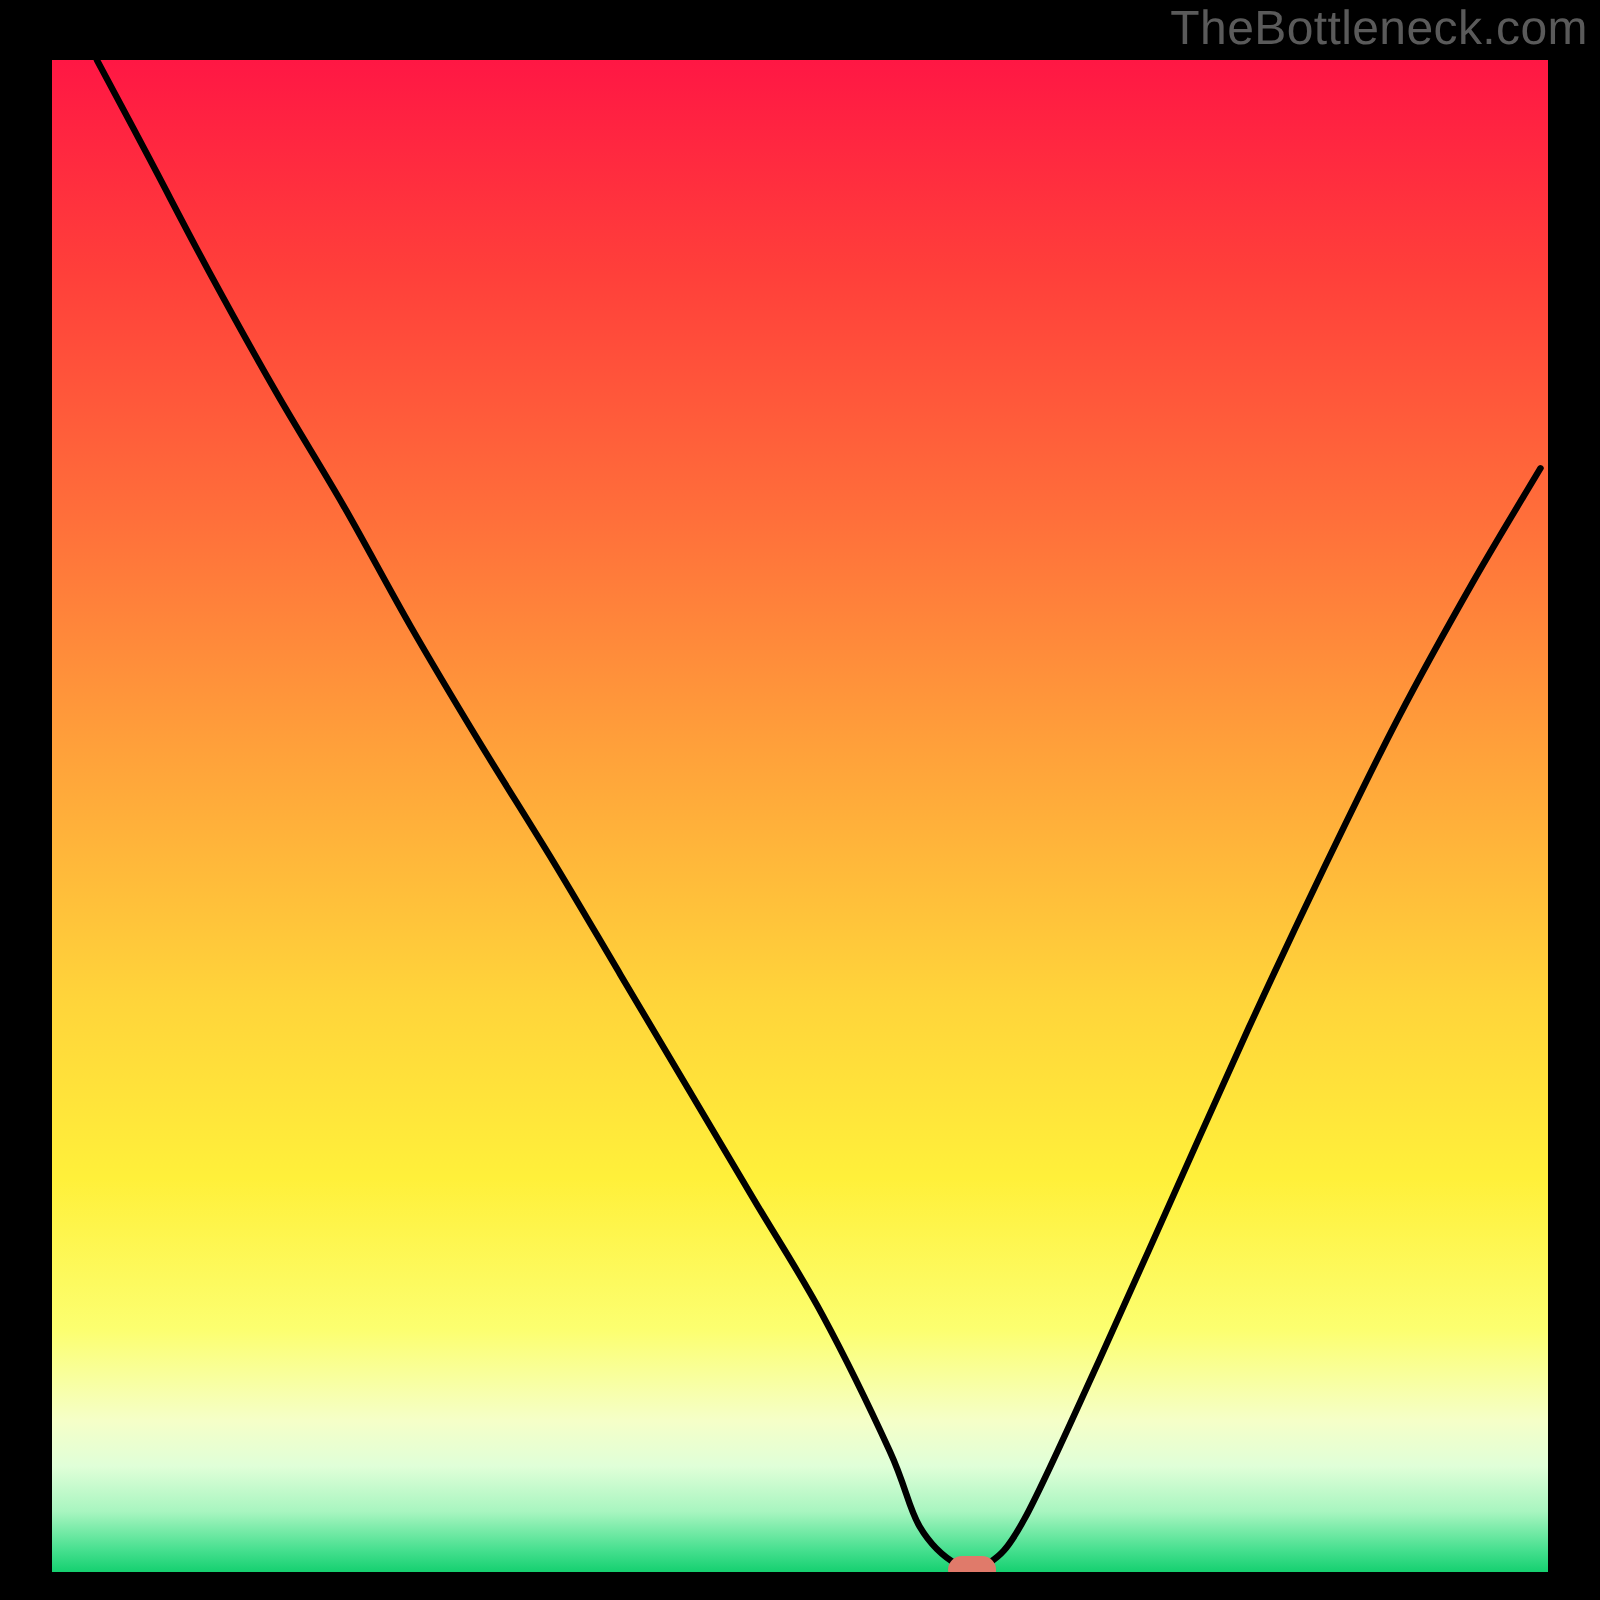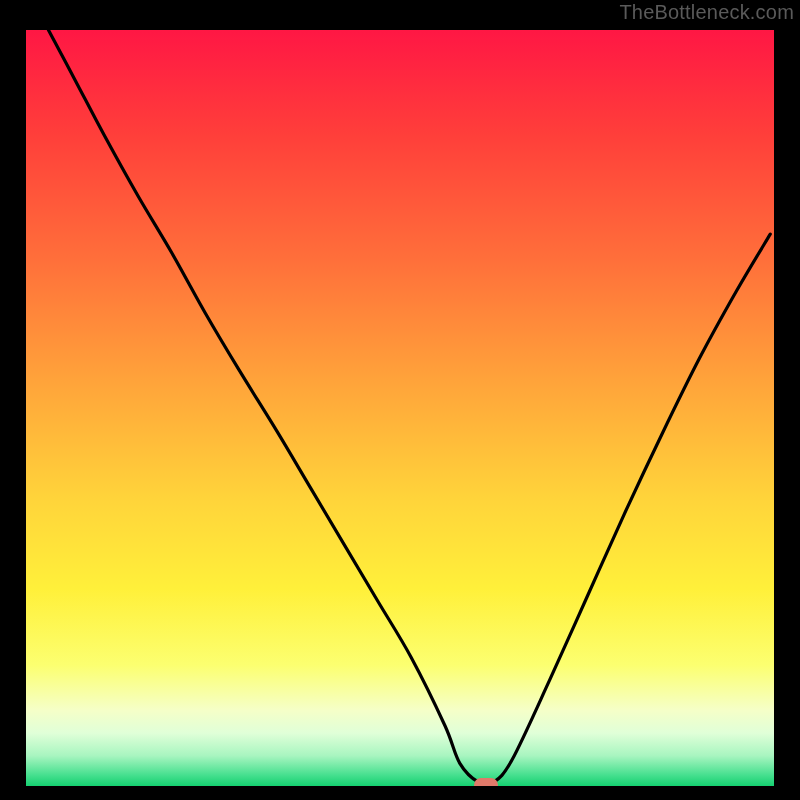--- a/index.html
+++ b/index.html
@@ -13,21 +13,21 @@
   }
   .chart-container {
     position: relative;
     width: 800px;
     height: 800px;
   }
   .watermark {
     position: absolute;
     top: 1px;
     right: 6px;
-    font-size: 20px;
+    font-size: 24px;
     font-weight: 500;
     color: #5a5a5a;
     letter-spacing: 0.2px;
     z-index: 10;
   }
   svg {
     display: block;
   }
 </style>
 </head>

